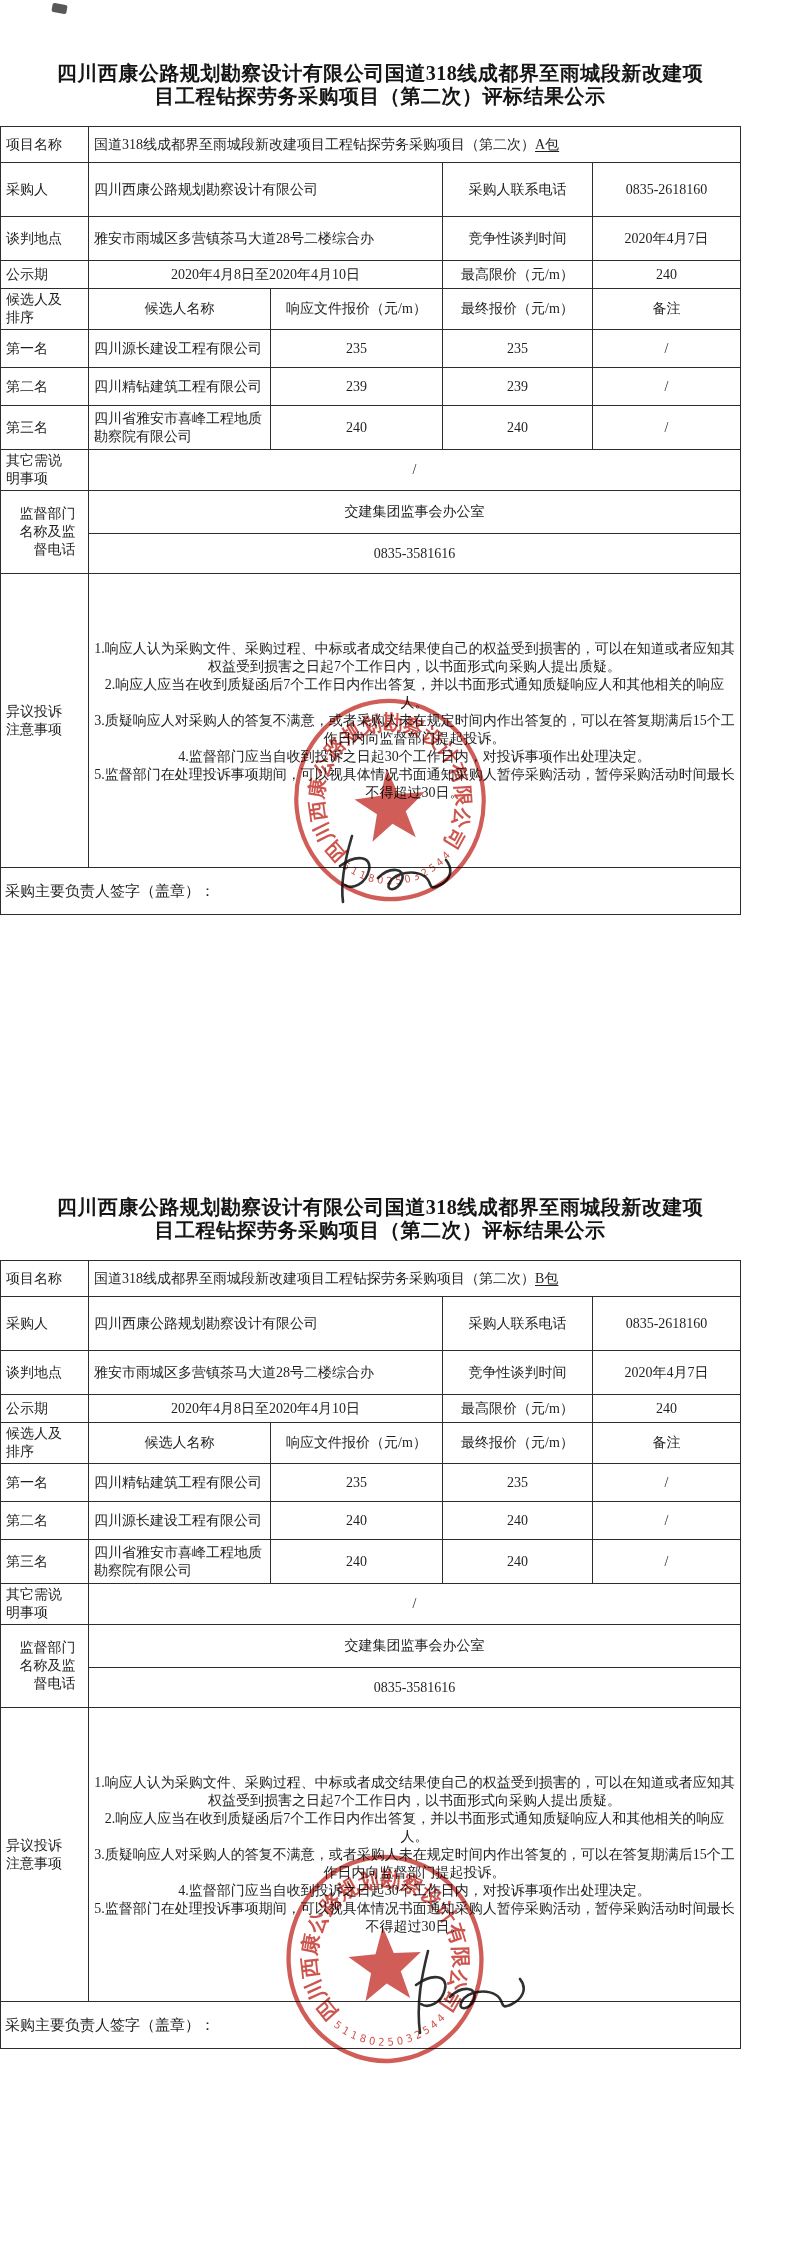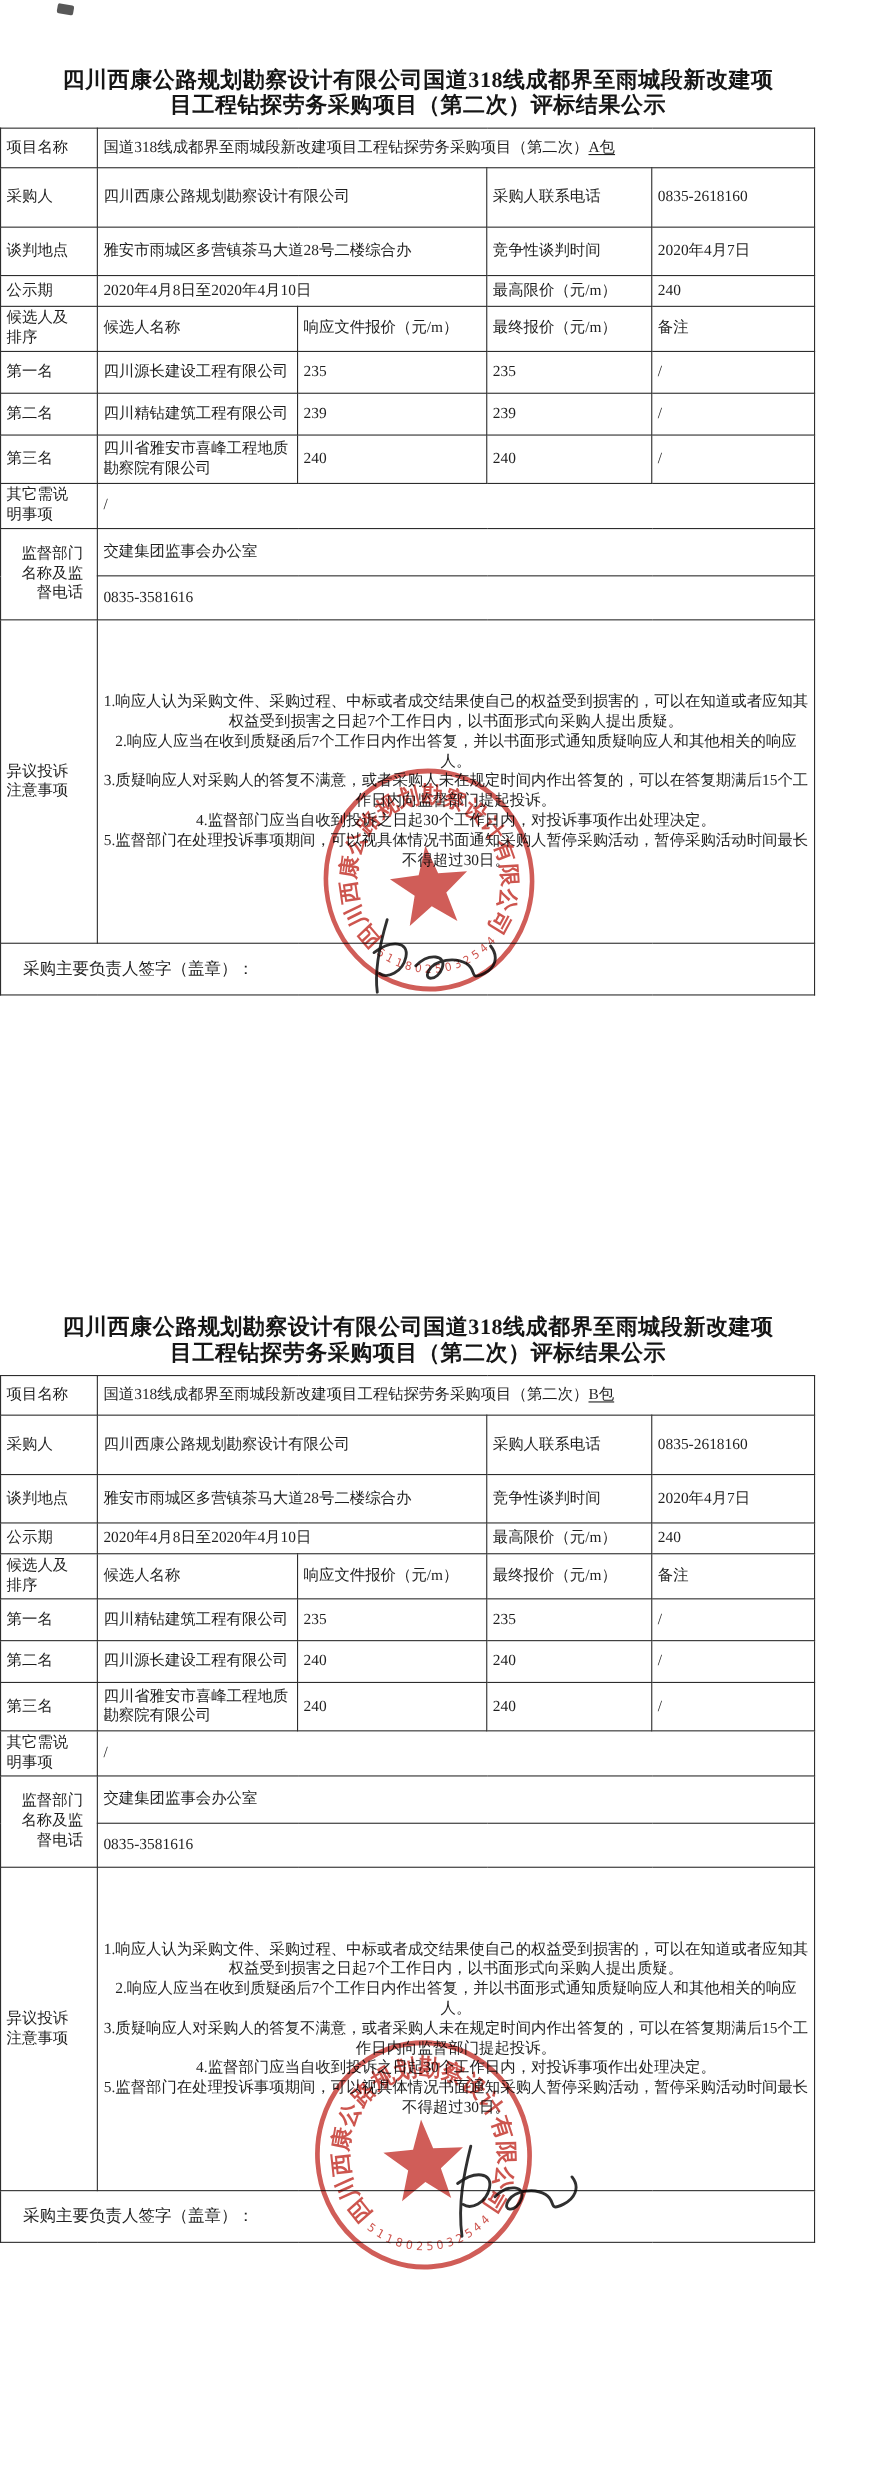--- a/index.html
+++ b/index.html
@@ -6,32 +6,32 @@
   html,body { background:#ffffff; }
   body {
     width:800px; height:2263px; position:relative; overflow:hidden;
     font-family:"Liberation Serif","DejaVu Serif",serif; color:#1c1c1c;
   }
   .speck { position:absolute; left:52px; top:4px; width:15px; height:9px;
     background:#3b3b3b; transform:rotate(10deg); border-radius:2px; opacity:.85; }
   .announcement { position:absolute; left:0; width:716px; }
   .title { width:760px; margin:0 auto; text-align:center; font-weight:bold;
     font-size:20px; line-height:23px; letter-spacing:.5px; color:#151515; }
-  table.doc { border-collapse:collapse; table-layout:fixed; width:740px; margin:8px auto 0; }
+  table.doc { border-collapse:collapse; table-layout:fixed; width:740px; margin:18px auto 0; }
   table.doc td { border:1.4px solid #2d2d2d; font-size:14px; line-height:18px;
     padding:2px 5px; vertical-align:middle; color:#1f1f1f; }
   td.lab { padding:2px 4px 2px 6px; }
   td.lab .labwrap { width:62px; }
   td.lab.ctr { text-align:right; }
   td.lab.ctr .labwrap { margin:0 auto; }
-  .c { }
+  .c { text-align:center; }
   .u { text-decoration:underline; text-underline-offset:2px;font-family:Liberation Serif, serif; }
   td.notice { vertical-align:top; padding:62px 8px 8px 10px; line-height:19.5px; }
   td.notice div { text-align:center; }
-  tr.sign td { font-size:15px; padding-left:20px; }
+  tr.sign td { font-size:15px; padding-left:4px; }
   
   .stamp { position:absolute; mix-blend-mode:multiply; opacity:.92; }
   .stamp .ring { fill:none; stroke:#c9463f; stroke-width:4.5px; opacity:.95; }
   .stamp .star { fill:#c9463f; opacity:.95; }
   .stamp-char { font-size:21px; font-weight:bold; fill:#c9463f;
     text-anchor:middle; font-family:"Liberation Serif",serif; }
   .stamp-digit { font-size:10.5px; fill:#c9463f; text-anchor:middle;
     font-family:"DejaVu Sans","Liberation Sans",sans-serif; }
   .sig { position:absolute; mix-blend-mode:multiply; }
   .sig path { fill:none; stroke:#1a1a1a; stroke-width:2.6px;

